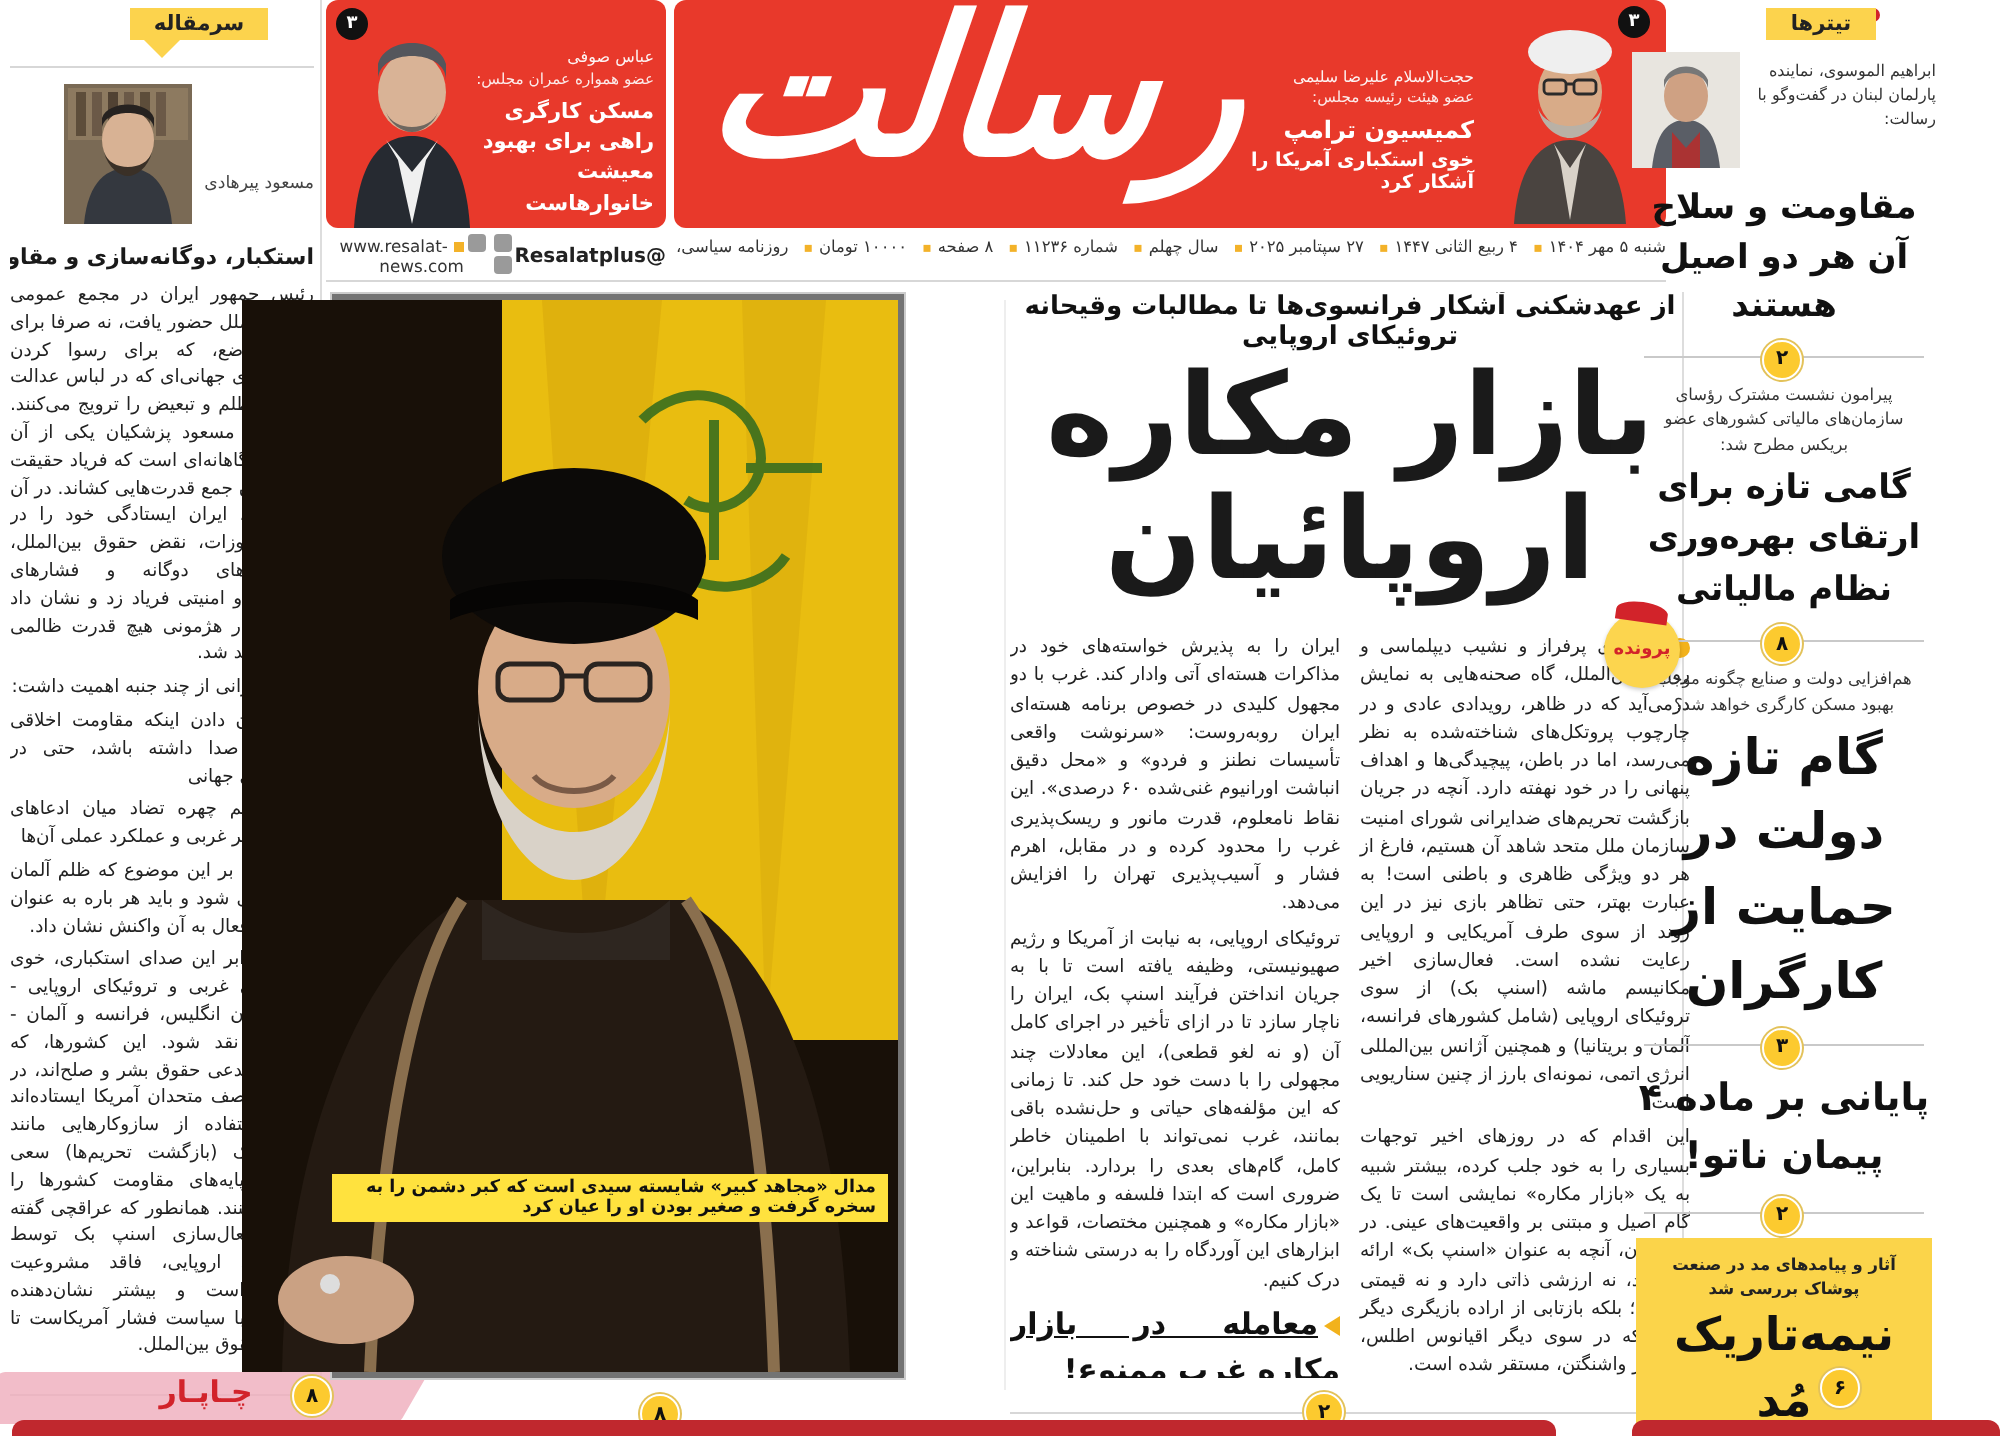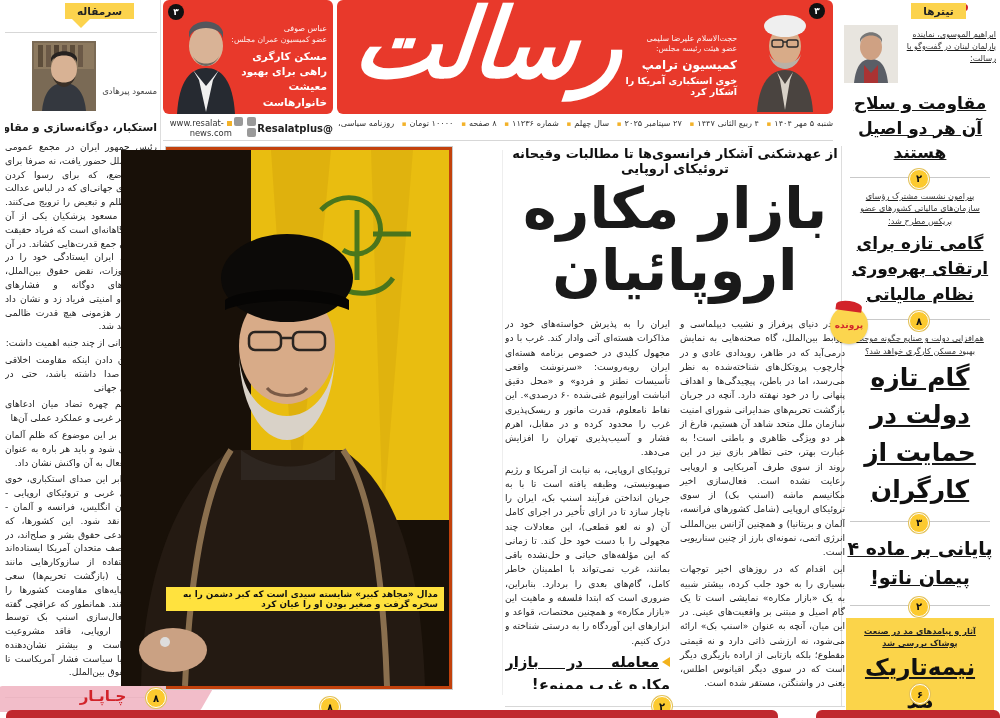--- a/index.html
+++ b/index.html
@@ -56,21 +56,21 @@
   #mh-promo-txt .tt{font-size:12px;font-weight:bold;margin-top:5px;}
   #mh-promo-txt .st{font-size:9.5px;font-weight:bold;margin-top:3px;}
   #issue-strip{left:337px;top:118px;width:496px;font-size:8.2px;color:#333;
     text-align:right;white-space:nowrap;overflow:hidden;}
   #issue-strip span{margin-left:2px;}
   #issue-strip span::after{content:"▪";color:#f3b229;margin:0 3px;font-size:7px;}
   #issue-strip span:last-child::after{content:"";}
   #rule-under-strip{left:163px;top:140px;width:670px;}
   
   #photo-frame{left:165px;top:146px;width:288px;height:544px;border:1px solid #ccc;
-    padding:3px;background:#c2410c;box-sizing:border-box;}
+    padding:3px;background:#737373;box-sizing:border-box;}
   #photo-frame svg{display:block;}
   #photo-kicker{position:absolute;right:8px;bottom:78px;background:#ffe23e;color:#111;
     font-size:8.8px;font-weight:bold;padding:2px 6px;}
   #photo-title{position:absolute;left:10px;right:10px;bottom:8px;background:#ffe23e;
     color:#111;font-size:40px;font-weight:bold;text-align:center;line-height:1.5;height:62px;
     display:flex;align-items:center;justify-content:center;}
   #photo-page{left:320px;top:697px;}
   
   #lead{left:505px;top:146px;width:340px;height:554px;overflow:hidden;}
   #lead-kicker{font-size:13px;font-weight:bold;text-align:center;color:#111;}
@@ -82,21 +82,21 @@
   .leadcol p{margin:0 0 3px 0;}
   .subhead{font-weight:bold;font-size:15px;color:#111;margin:3px 0;text-decoration:underline;}
   .subhead .mark{display:inline-block;width:0;height:0;border-top:5px solid transparent;
     border-bottom:5px solid transparent;border-right:8px solid #f2b21c;margin-left:3px;
     vertical-align:middle;}
   .dropmark{display:inline-block;width:10px;height:10px;border-radius:50%;
     background:#f2b21c;margin-left:3px;vertical-align:middle;}
   #lead-foot{left:505px;top:706px;width:340px;}
   #lead-page{left:652px;top:696px;}
   
-  #titers{left:844px;top:0;width:152px;height:712px;text-decoration:underline;}
+  #titers{left:816px;top:0;width:152px;height:712px;}
   #titers .tagwrap{text-align:center;position:relative;}
   #titers .reddot{position:absolute;right:28px;top:4px;width:7px;height:7px;
     border-radius:50%;background:#d2232a;}
   .titem{text-align:center;}
   .titem .intro{font-size:8.2px;color:#333;line-height:1.5;margin:6px 4px 0 4px;}
   .titem .ttl{font-weight:bold;color:#111;}
   .tdivider{position:relative;border-top:1px solid #c9c9c9;margin:12px 6px;}
   .tdivider .numcircle{position:absolute;top:-9px;right:calc(50% - 9px);}
   #t1-row{display:flex;gap:5px;margin-top:6px;align-items:flex-start;}
   #t1-row .intro{flex:1;text-align:right;margin:4px 0 0 0;font-size:8px;}
@@ -176,21 +176,21 @@
     <svg width="86" height="114" viewBox="0 0 86 114" style="position:absolute;left:0;top:0;">
       <path d="M14,114 C16,80 28,68 43,68 C58,68 70,80 72,114 Z" fill="#262a31"></path>
       <path d="M30,70 L43,86 L56,70 L50,80 L43,112 L36,80 Z" fill="#f0f0f0"></path>
       <ellipse cx="43" cy="46" rx="17" ry="20" fill="#d9b396"></ellipse>
       <path d="M26,40 C26,24 60,24 60,40 L60,32 C56,18 30,18 26,32 Z" fill="#54565c"></path>
       <path d="M30,56 C34,66 52,66 56,56 C54,62 48,66 43,66 C38,66 32,62 30,56 Z" fill="#6e6760"></path>
     </svg>
     <div class="abs blackcircle" style="left:5px;top:4px;">۳</div>
     <div class="txt">
       <div class="nm">عباس صوفی</div>
-      <div class="rl">عضو کمیسیون عمران مجلس:</div>
+      <div class="rl">عضو همواره عمران مجلس:</div>
       <div class="tt">مسکن کارگری راهی برای بهبود معیشت خانوارهاست</div>
     </div>
   </div>
   <div class="abs" id="social-strip">
     <span class="handle">@Resalatplus</span>
     <span>
       <span class="micon"></span>
       <span class="micon"></span>
       <span class="micon"></span>
     </span>

